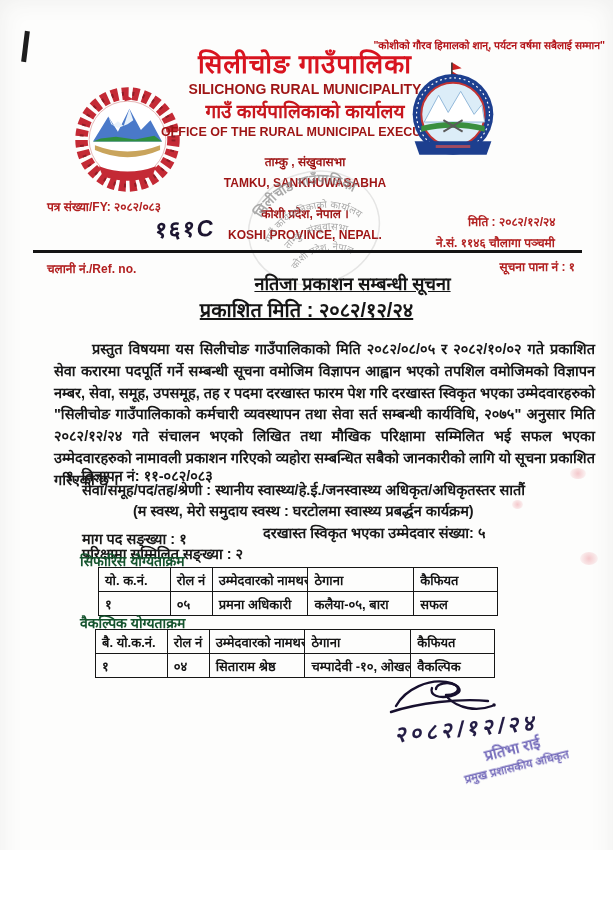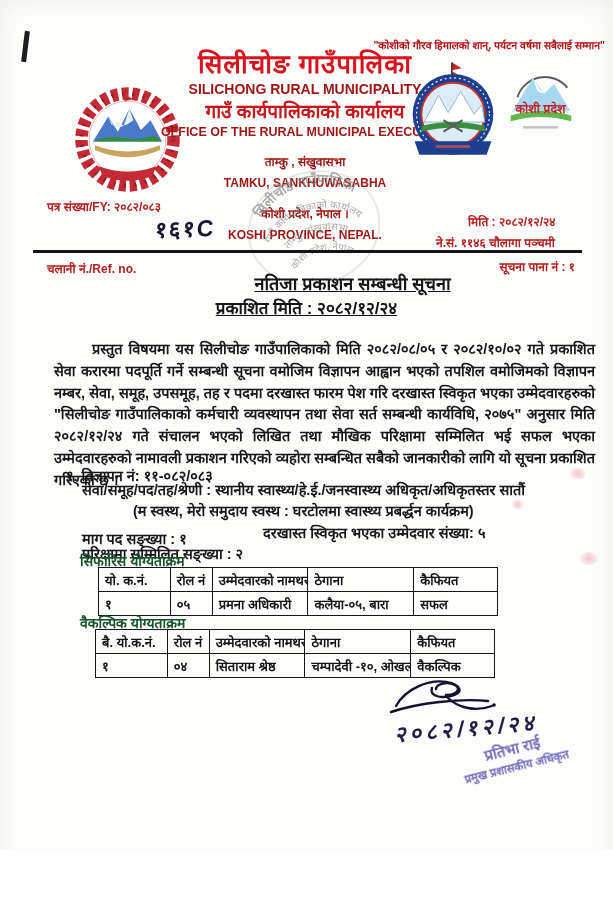--- a/index.html
+++ b/index.html
@@ -22,21 +22,21 @@
   .h-xs{font-size:12px;font-weight:700;color:#9e1414;margin-top:8px;}
 
   #slogan{right:8px;top:38px;font-size:10.5px;font-weight:700;color:#b31217;}
 
   
   .meta{font-size:12px;font-weight:700;color:#b22020;}
   #ref-hand{font-size:23px;font-weight:700;color:#1c1530;transform:rotate(-2deg) skewX(-6deg);letter-spacing:2px;}
   #divider{left:33px;top:250px;width:549px;height:3px;background:#141414;}
 
   #notice-title{left:0;top:271px;width:613px;font-size:18px;padding-left:46px;}
-  #pub-date{left:0;top:296px;width:613px;font-size:17px;}
+  #pub-date{left:0;top:296px;width:613px;font-size:20px;}
 
   #body-par{left:38px;top:323px;width:541px;font-size:14.5px;line-height:1.5;
             text-align:justify;text-indent:38px;color:#171717;font-weight:600;margin:16px;}
 
   .detail{font-size:14.5px;font-weight:600;color:#171717;}
   .sec-label{font-size:14px;font-weight:700;color:#14532d;}
 
   table.otable{border-collapse:collapse;table-layout:fixed;width:400px;background:transparent;}
   table.otable th,table.otable td{border:1.6px solid #161616;font-size:13px;padding:1px 6px;
         height:21px;color:#141414;overflow:hidden;white-space:nowrap;}
@@ -107,30 +107,20 @@
       <circle cx="50" cy="56" r="38" fill="none" stroke="#ffffff" stroke-width="1.2" stroke-dasharray="2 3"></circle>
       <circle cx="50" cy="56" r="33" fill="#dcedf8" stroke="#c23333" stroke-width="2"></circle>
       <path d="M20,64 L35,36 L45,54 L58,32 L72,56 L80,46 L83,64 Z" fill="#ffffff" stroke="#8fb6d8" stroke-width="1"></path>
       <path d="M17,68 Q50,60 83,68 L83,74 Q50,66 17,74 Z" fill="#3a8f3f"></path>
       <path d="M40,62 L60,74 M60,62 L40,74" stroke="#5a5a5a" stroke-width="2"></path>
       <path d="M10,84 L90,84 L85,98 L15,98 Z" fill="#1d3f8f"></path>
       <rect x="32" y="88" width="36" height="3" fill="#d05050" opacity=".75"></rect>
     </svg>
   </div>
 
-  <div class="abs" style="left:504px;top:66px;">
-    <svg width="72" height="78" viewBox="0 0 75 80">
-      <path d="M14,32 A30,30 0 0 1 66,22" stroke="#5a5a5a" fill="none" stroke-width="2"></path>
-      <path d="M9,46 L30,12 L42,28 L52,18 L69,46 Z" fill="#a8d8ef"></path>
-      <path d="M30,12 L37,23 L42,28 L35,26 Z" fill="#ffffff"></path>
-      <path d="M7,51 Q38,41 70,51 L70,57 Q38,48 7,57 Z" fill="#64b54e"></path>
-      <text x="38" y="48" font-size="13" font-weight="bold" fill="#c2262d" text-anchor="middle">कोशी प्रदेश</text>
-      <rect x="20" y="62" width="36" height="2.5" fill="#c0c0c0"></rect>
-    </svg>
-  </div>
 
   <div id="round-stamp" class="abs">
     <svg width="152" height="128" viewBox="0 0 152 128">
       <g transform="rotate(-16 76 62)" fill="#878787" opacity=".8">
         <ellipse cx="76" cy="62" rx="66" ry="56" fill="none" stroke="#9a9a9a" stroke-width="1.5" opacity=".35"></ellipse>
         <defs>
           <path id="sp1" d="M18,56 A 60,50 0 0 1 134,56"></path>
           <path id="sp2" d="M24,76 A 54,44 0 0 1 128,76"></path>
           <path id="sp3" d="M32,93 A 46,38 0 0 1 120,93"></path>
           <path id="sp4" d="M40,108 A 38,32 0 0 1 112,108"></path>

